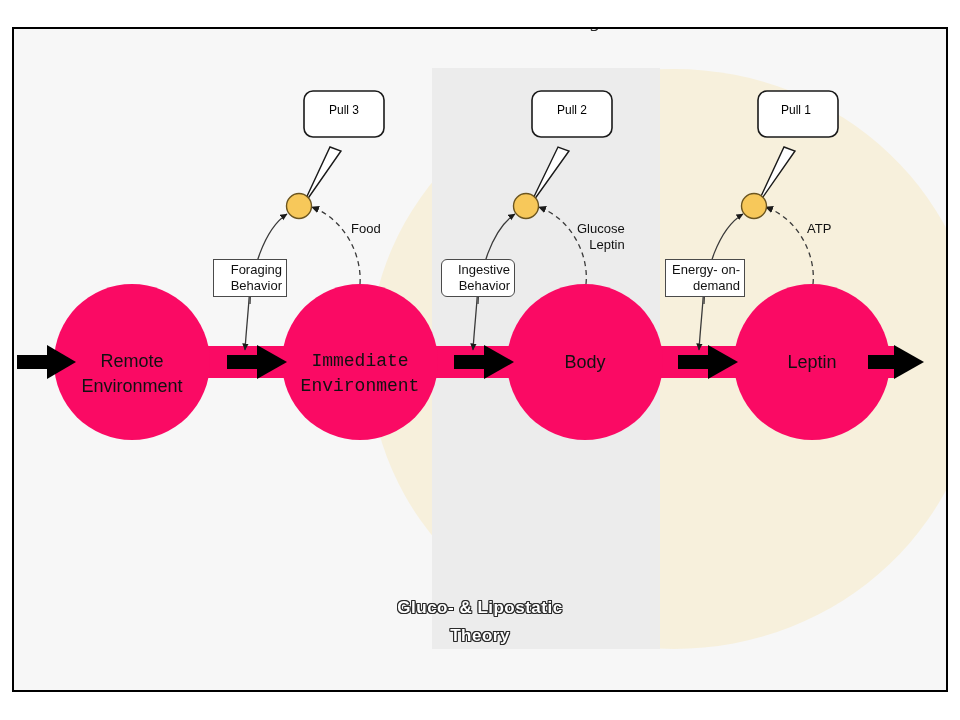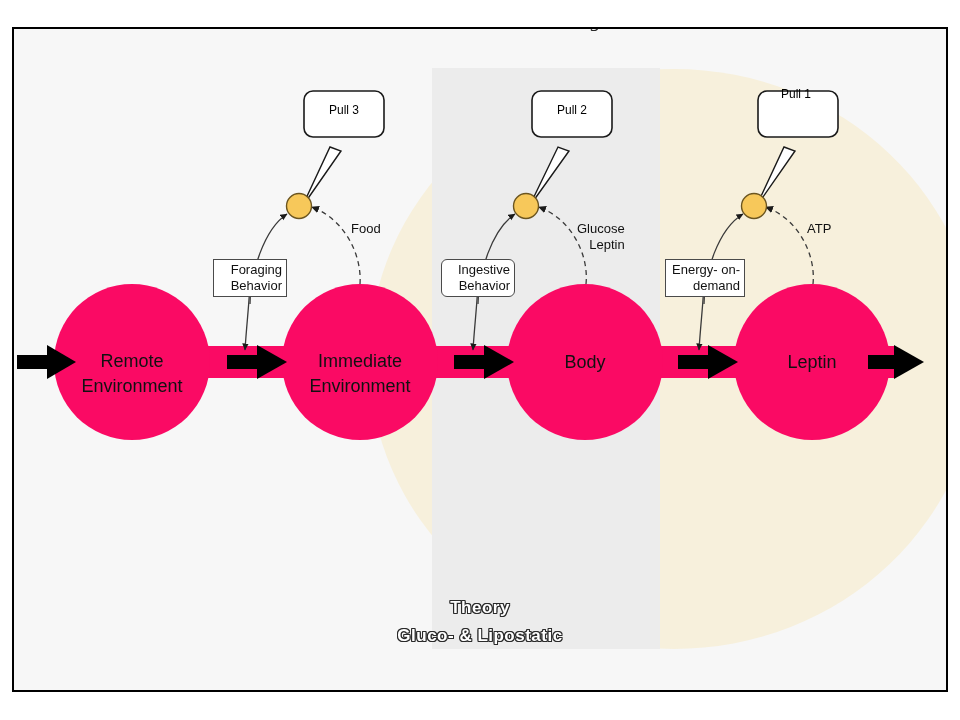--- a/index.html
+++ b/index.html
@@ -184,42 +184,42 @@
           <path d="M742,178 L770,118 L781,122 Z" fill="#ffffff" stroke="#1a1a1a" stroke-width="1.4"></path>
           <rect x="744" y="62" width="80" height="46" rx="9" ry="9" fill="#ffffff" stroke="#1a1a1a" stroke-width="1.6"></rect>
         </g>
         <circle cx="740" cy="177" r="12.5" fill="#f7c85a" stroke="#6b5520" stroke-width="1.4"></circle>
       </g>
     </svg>
 
     <div class="outline-title" id="main-title">"Selfish Brain"-Theory</div>
 
     <div class="outline-title" id="band-title">
+      <span>Gluco- &amp; Lipostatic</span>
       <span>Theory</span>
-      <span>Gluco- &amp; Lipostatic</span>
     </div>
 
     <div class="node-label" style="left:18px;top:320px;width:200px;">
       <span>Remote</span>
       <span>Environment</span>
     </div>
-    <div class="node-label" style="left:246px;top:320px;width:200px;">
+    <div class="node-label" style="left:246px;top:320px;width:200px;font-family:Liberation Mono, monospace;">
       <span>Immediate</span>
       <span>Environment</span>
     </div>
     <div class="node-label" style="left:471px;top:321px;width:200px;">
       <span>Body</span>
     </div>
     <div class="node-label" style="left:698px;top:321px;width:200px;">
       <span>Leptin</span>
     </div>
 
     <div class="bubble-text" style="left:290px;top:74px;width:80px;">Pull 3</div>
     <div class="bubble-text" style="left:518px;top:74px;width:80px;">Pull 2</div>
-    <div class="bubble-text" style="left:744px;top:58px;width:76px;">Pull 1</div>
+    <div class="bubble-text" style="left:744px;top:74px;width:76px;">Pull 1</div>
 
     <div class="box-label" style="left:199px;top:230px;width:74px;">
       <span>Foraging</span>
       <span>Behavior</span>
     </div>
     <div class="box-label" style="left:427px;top:230px;width:74px;border-radius:6px;">
       <span>Ingestive</span>
       <span>Behavior</span>
     </div>
     <div class="box-label" style="left:651px;top:230px;width:80px;">

